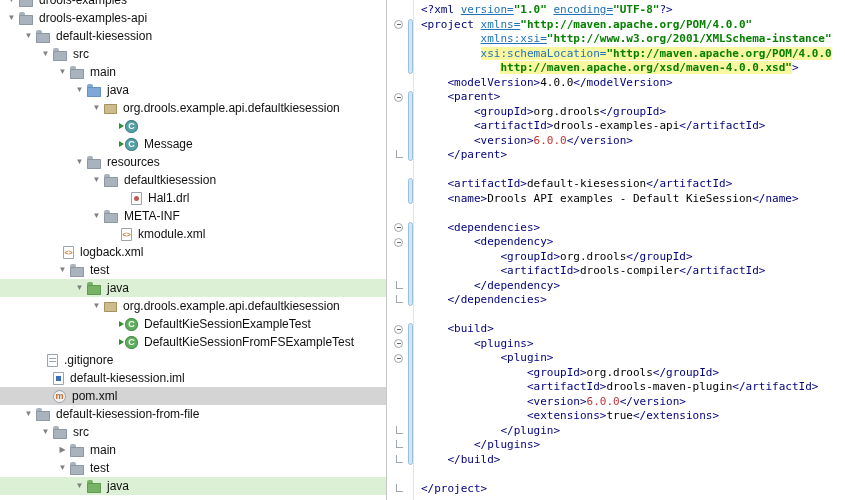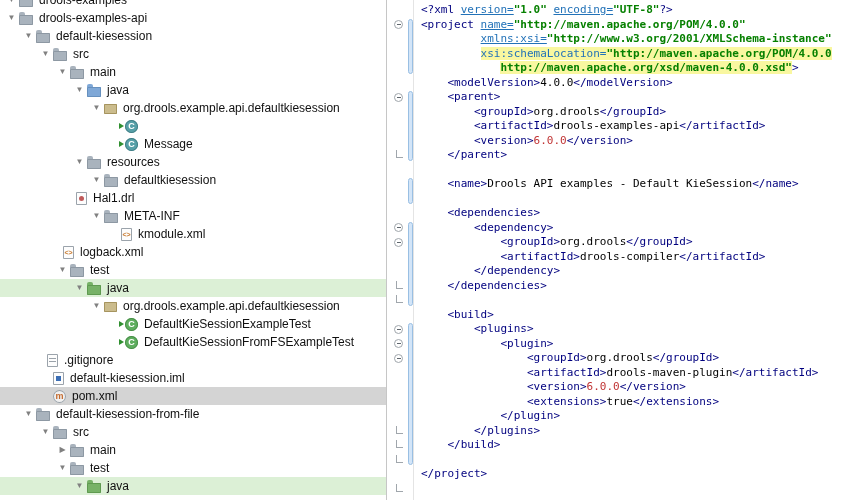--- a/index.html
+++ b/index.html
@@ -129,21 +129,21 @@
         <div class="tree-row" style="padding-left: 72px;">
           <span class="chevron">▼</span>
           <span class="ticon ic-folder"></span>
           <span class="tlabel">resources</span>
         </div>
         <div class="tree-row" style="padding-left: 89px;">
           <span class="chevron">▼</span>
           <span class="ticon ic-folder"></span>
           <span class="tlabel">defaultkiesession</span>
         </div>
-        <div class="tree-row" style="padding-left: 61px;">
+        <div class="tree-row" style="padding-left: 116px;">
           <span class="chevron"></span>
           <span class="ticon ic-file-drl"></span>
           <span class="tlabel">Hal1.drl</span>
         </div>
         <div class="tree-row" style="padding-left: 89px;">
           <span class="chevron">▼</span>
           <span class="ticon ic-folder"></span>
           <span class="tlabel">META-INF</span>
         </div>
         <div class="tree-row" style="padding-left: 106px;">
@@ -283,31 +283,32 @@
         <div class="gutter-line">
           <span class="fold-end"></span>
         </div>
         <div class="gutter-line"></div>
         <div class="gutter-line">
           <span class="fold-end"></span>
         </div>
       </div>
     <div class="code">
         <div class="code-line"><span class="tk-t">&lt;?xml </span><span class="tk-a">version=</span><span class="tk-v">"1.0"</span><span class="tk-i"> </span><span class="tk-a">encoding=</span><span class="tk-v">"UTF-8"</span><span class="tk-t">?&gt;</span></div>
-        <div class="code-line"><span class="tk-t">&lt;project </span><span class="tk-a">name=</span><span class="tk-v">"http://maven.apache.org/POM/4.0.0"</span></div>
+        <div class="code-line"><span class="tk-t">&lt;project </span><span class="tk-a">xmlns=</span><span class="tk-v">"http://maven.apache.org/POM/4.0.0"</span></div>
         <div class="code-line"><span class="tk-i">         </span><span class="tk-a">xmlns:xsi=</span><span class="tk-v">"http://www.w3.org/2001/XMLSchema-instance"</span></div>
         <div class="code-line"><span class="tk-i">         </span><span class="tk-ah">xsi:schemaLocation=</span><span class="tk-vh">"http://maven.apache.org/POM/4.0.0</span></div>
         <div class="code-line"><span class="tk-i">            </span><span class="tk-vh">http://maven.apache.org/xsd/maven-4.0.0.xsd"</span><span class="tk-t">&gt;</span></div>
         <div class="code-line"><span class="tk-i">    </span><span class="tk-t">&lt;modelVersion&gt;</span><span class="tk-x">4.0.0</span><span class="tk-t">&lt;/modelVersion&gt;</span></div>
         <div class="code-line"><span class="tk-i">    </span><span class="tk-t">&lt;parent&gt;</span></div>
         <div class="code-line"><span class="tk-i">        </span><span class="tk-t">&lt;groupId&gt;</span><span class="tk-x">org.drools</span><span class="tk-t">&lt;/groupId&gt;</span></div>
         <div class="code-line"><span class="tk-i">        </span><span class="tk-t">&lt;artifactId&gt;</span><span class="tk-x">drools-examples-api</span><span class="tk-t">&lt;/artifactId&gt;</span></div>
         <div class="code-line"><span class="tk-i">        </span><span class="tk-t">&lt;version&gt;</span><span class="tk-r">6.0.0</span><span class="tk-t">&lt;/version&gt;</span></div>
         <div class="code-line"><span class="tk-i">    </span><span class="tk-t">&lt;/parent&gt;</span></div>
         <div class="code-line"></div>
+        <div class="code-line"><span class="tk-i">    </span><span class="tk-t">&lt;artifactId&gt;</span><span class="tk-x">default-kiesession</span><span class="tk-t">&lt;/artifactId&gt;</span></div>
         <div class="code-line"><span class="tk-i">    </span><span class="tk-t">&lt;name&gt;</span><span class="tk-x">Drools API examples - Default KieSession</span><span class="tk-t">&lt;/name&gt;</span></div>
         <div class="code-line"></div>
         <div class="code-line"><span class="tk-i">    </span><span class="tk-t">&lt;dependencies&gt;</span></div>
         <div class="code-line"><span class="tk-i">        </span><span class="tk-t">&lt;dependency&gt;</span></div>
         <div class="code-line"><span class="tk-i">            </span><span class="tk-t">&lt;groupId&gt;</span><span class="tk-x">org.drools</span><span class="tk-t">&lt;/groupId&gt;</span></div>
         <div class="code-line"><span class="tk-i">            </span><span class="tk-t">&lt;artifactId&gt;</span><span class="tk-x">drools-compiler</span><span class="tk-t">&lt;/artifactId&gt;</span></div>
         <div class="code-line"><span class="tk-i">        </span><span class="tk-t">&lt;/dependency&gt;</span></div>
         <div class="code-line"><span class="tk-i">    </span><span class="tk-t">&lt;/dependencies&gt;</span></div>
         <div class="code-line"></div>
         <div class="code-line"><span class="tk-i">    </span><span class="tk-t">&lt;build&gt;</span></div>

